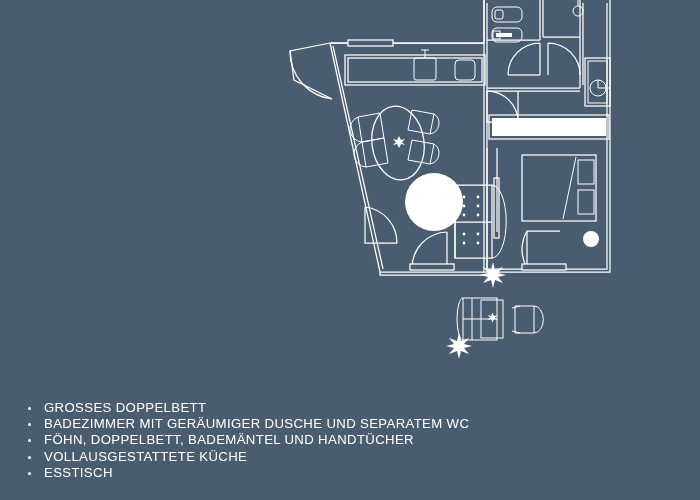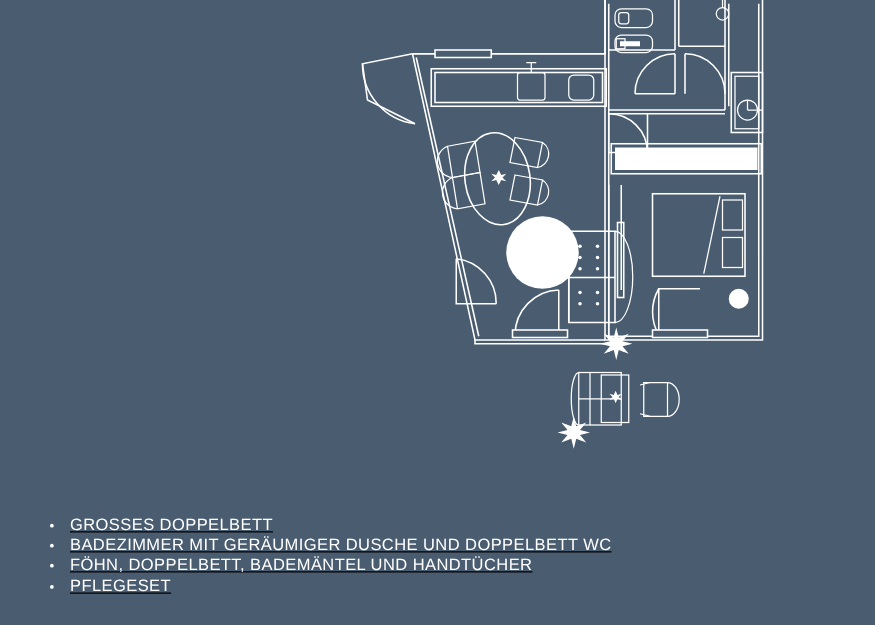--- a/index.html
+++ b/index.html
@@ -33,23 +33,22 @@
     height: 390px;
   }
   #features {
     position: absolute;
     left: 0;
     top: 396px;
     width: 700px;
   }
   ul.feature-list {
     list-style: none;
-    margin: 16px;
+    margin: 4px;
     padding: 0;
-    text-decoration: underline;
   }
   ul.feature-list li {
     position: relative;
     color: #ffffff;
     font-size: 13.2px;
     line-height: 16.2px;
     letter-spacing: 0.35px;
     font-weight: 400;
     padding-left: 40px;
     white-space: nowrap;
@@ -305,26 +304,30 @@
   </div>
 
   <div id="features">
     <ul class="feature-list">
       <li>
         <span class="bullet-icon"></span>
         <span>GROSSES DOPPELBETT</span>
       </li>
       <li>
         <span class="bullet-icon"></span>
-        <span>BADEZIMMER MIT GERÄUMIGER DUSCHE UND DOPPELBETT WC</span>
+        <span>BADEZIMMER MIT GERÄUMIGER DUSCHE UND SEPARATEM WC</span>
       </li>
       <li>
         <span class="bullet-icon"></span>
         <span>FÖHN, DOPPELBETT, BADEMÄNTEL UND HANDTÜCHER</span>
       </li>
       <li>
         <span class="bullet-icon"></span>
-        <span>PFLEGESET</span>
+        <span>VOLLAUSGESTATTETE KÜCHE</span>
+      </li>
+      <li>
+        <span class="bullet-icon"></span>
+        <span>ESSTISCH</span>
       </li>
     </ul>
   </div>
 
 </div>
 
 </body></html>

